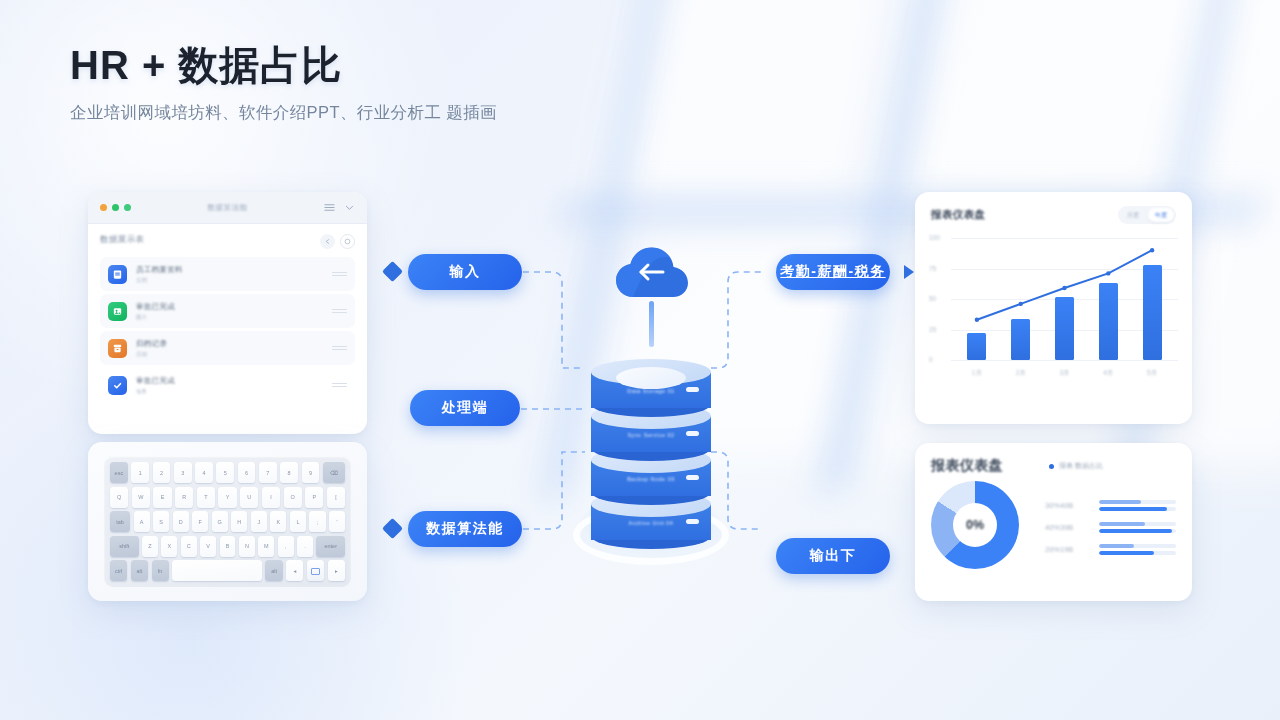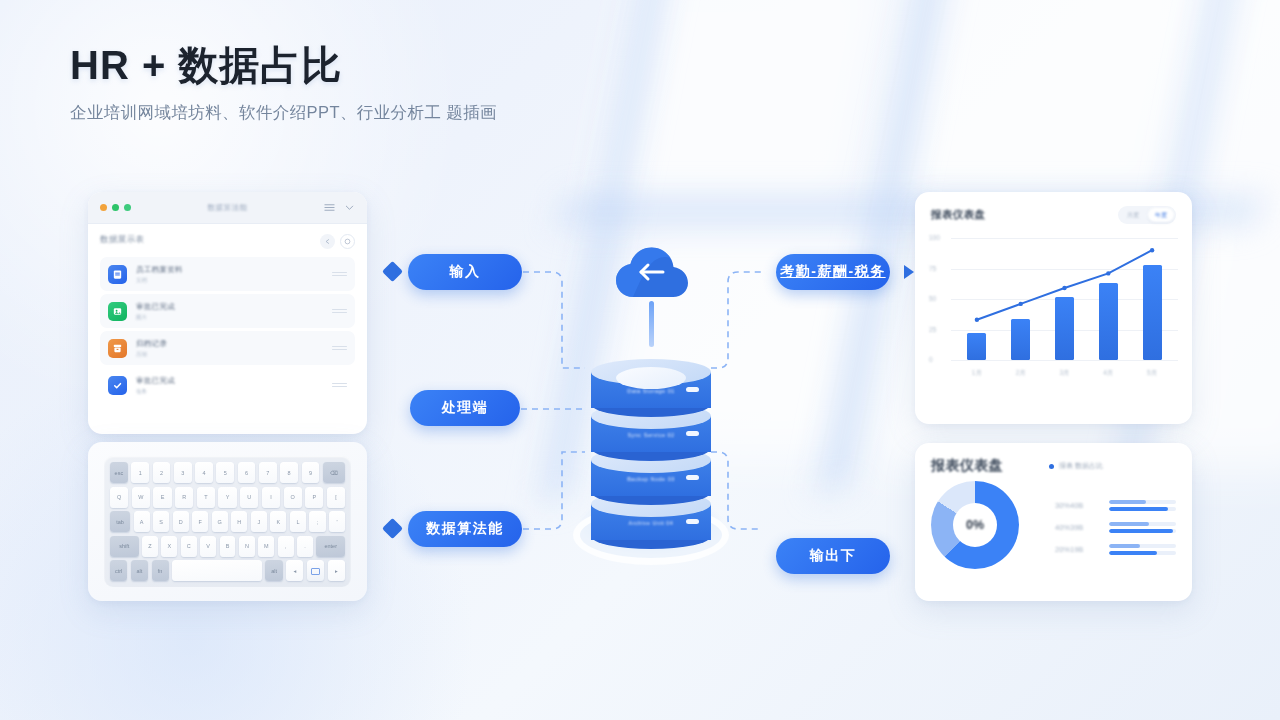--- a/index.html
+++ b/index.html
@@ -129,21 +129,21 @@
            display:flex; justify-content:space-around; align-items:center; }
   .xlab { font-size:6.5px; color:#b4bfcd; filter:blur(.9px); width:19px; text-align:center; }
 
   
   #donut-card { left:915px; top:443px; width:277px; height:158px; }
   #donut-head { display:flex; align-items:center; padding:14px 16px 0; gap:46px; }
   #donut-title { font-size:14px; color:#3a4759; font-weight:bold; filter:blur(.95px); letter-spacing:.4px; }
   #donut-legend { display:flex; align-items:center; gap:5px; }
   .ldot { width:5px; height:5px; border-radius:50%; background:#2f6fe0; }
   #donut-legend-label { font-size:7px; color:#97a4b6; filter:blur(.9px); }
-  #donut-body { display:flex; padding:6px 16px 0; gap:36px; }
+  #donut-body { display:flex; padding:6px 16px 0; gap:26px; }
   #donut-wrap { position:relative; width:88px; height:88px; flex:0 0 88px; }
   #donut-ring { width:88px; height:88px; border-radius:50%; }
   #donut-hole { position:absolute; left:22px; top:22px; width:44px; height:44px;
                 border-radius:50%; background:#fff; display:flex; align-items:center;
                 justify-content:center; }
   #donut-center-value { font-size:12.5px; font-weight:bold; color:#2f3a4a; filter:blur(1px); }
   #donut-rows { flex:1; display:flex; flex-direction:column; justify-content:center; gap:11px; padding-top:4px; }
   .drow { display:flex; align-items:center; gap:10px; }
   .dlabel { font-size:7.5px; color:#a9b5c5; filter:blur(.95px); width:44px; }
   .dbars { flex:1; display:flex; flex-direction:column; gap:3px; }

